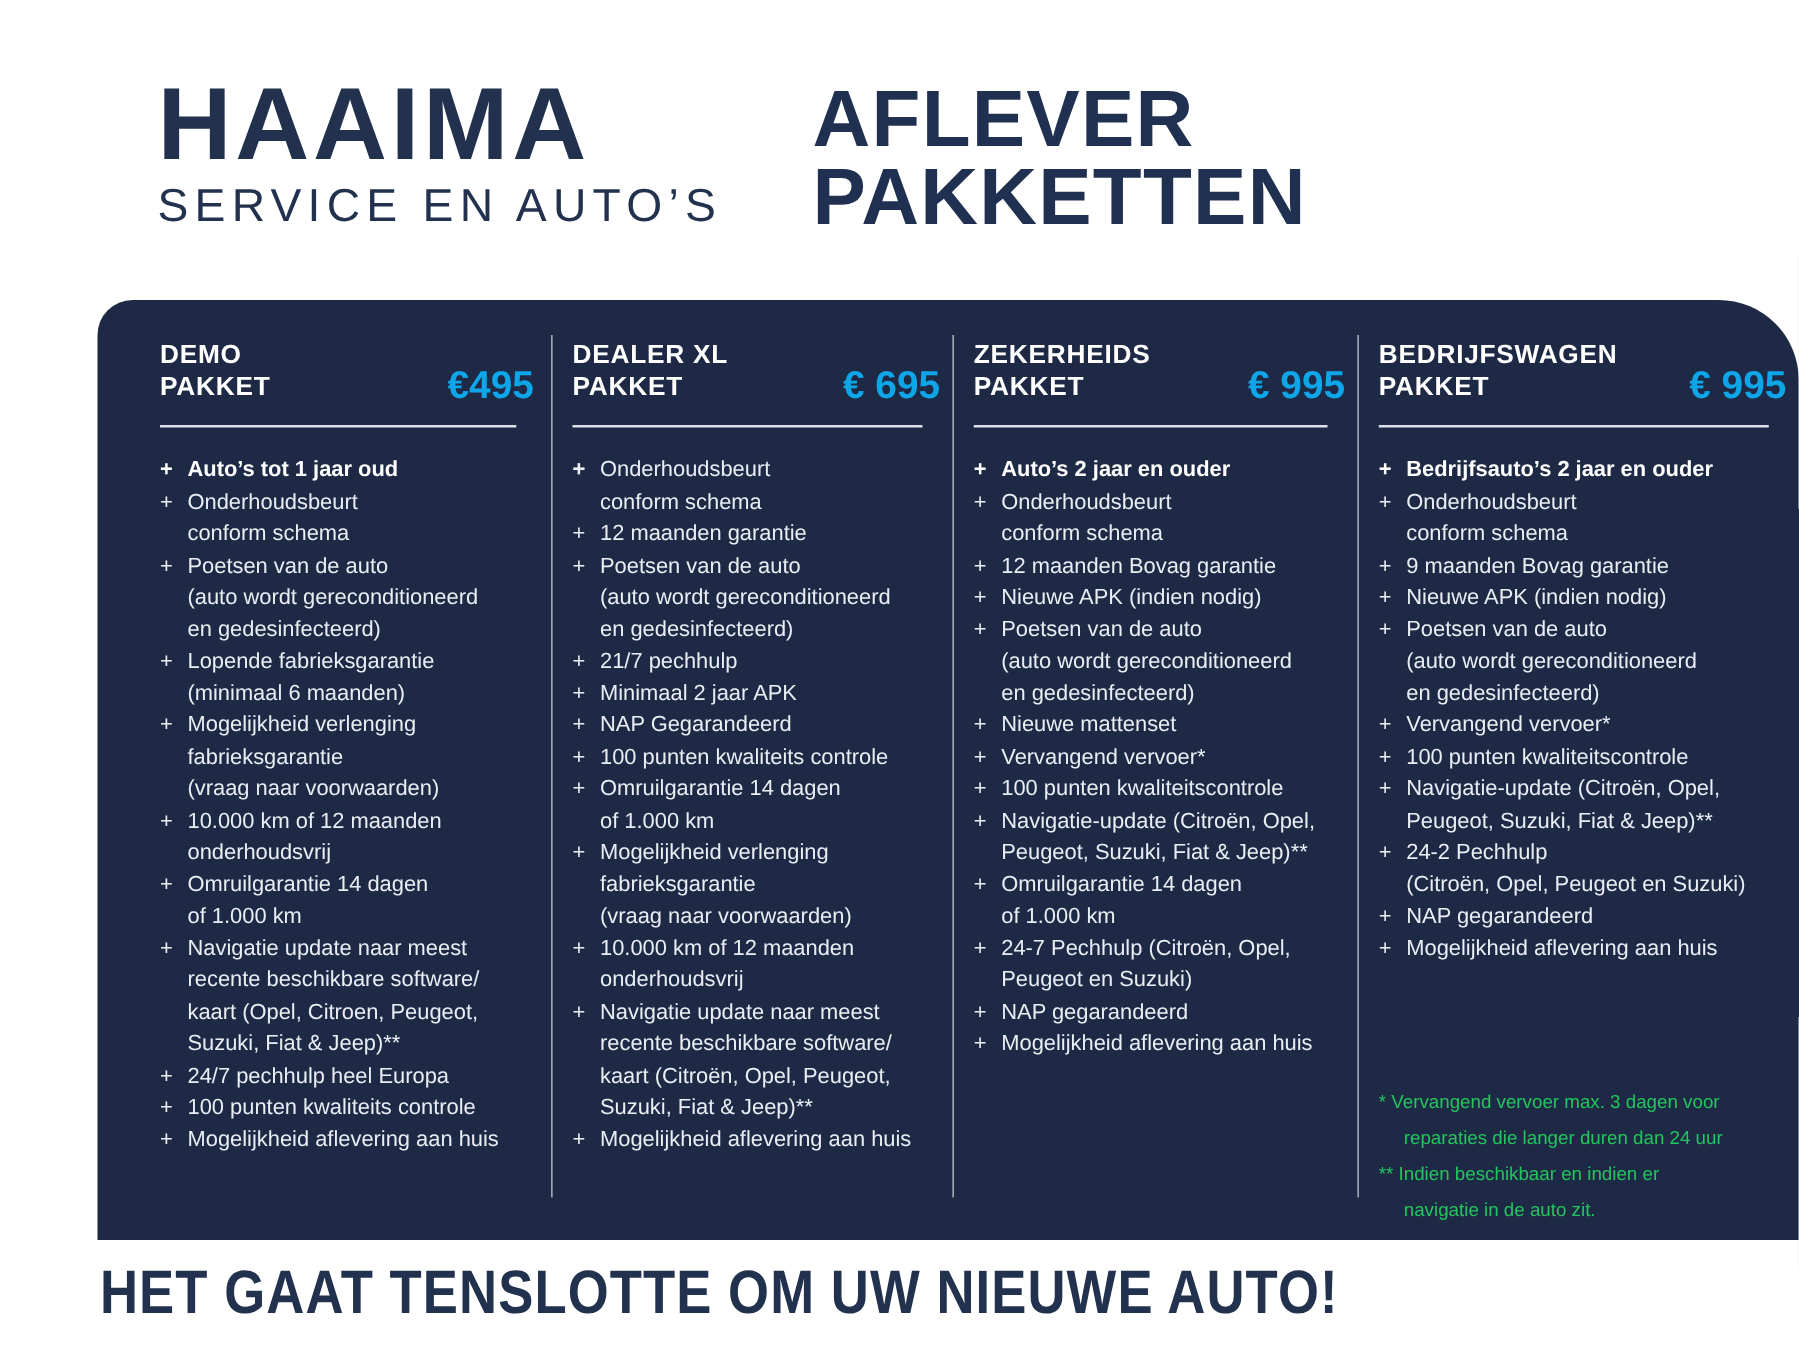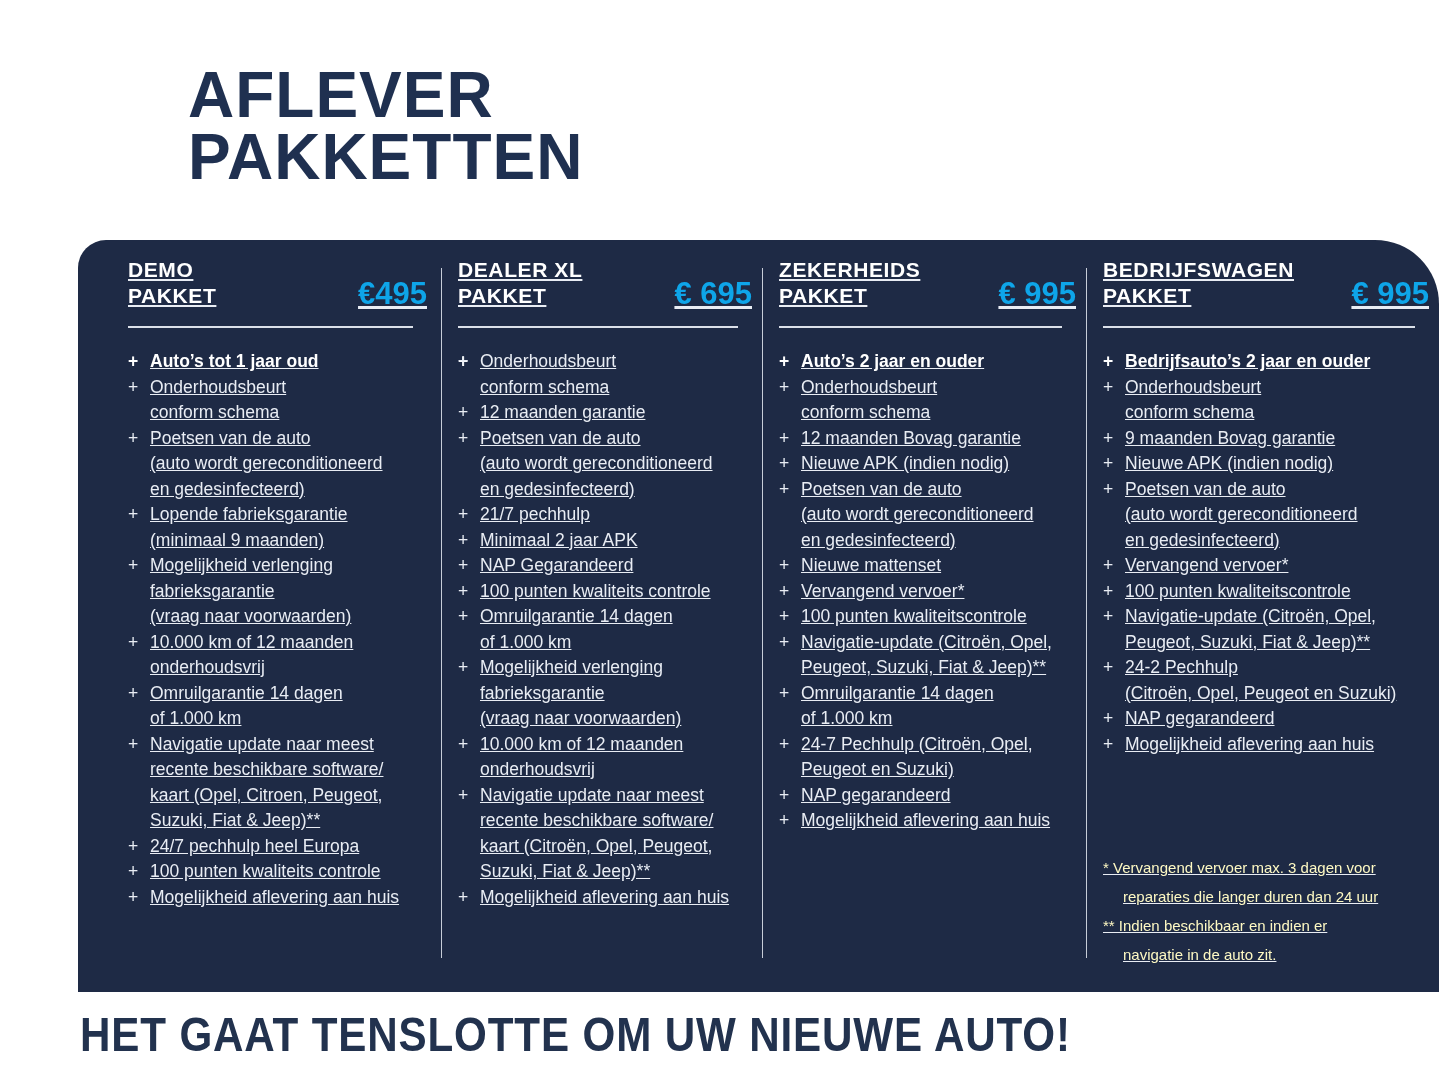--- a/index.html
+++ b/index.html
@@ -32,55 +32,59 @@
   .panel {
     position: absolute; left: 78px; top: 240px; right: 0; height: 752px;
     background: #1e2a45;
     border-radius: 28px 64px 0 0;
     display: grid;
     grid-template-columns: 363px 321px 324px 1fr;
   }
   .sep { position: absolute; top: 28px; bottom: 34px; width: 1px; background: #c7cdd8; }
   .sep-1 { left: 363px; } .sep-2 { left: 684px; } .sep-3 { left: 1008px; }
 
-  .package { padding: 17px 10px 0 17px; color: #e9edf4; text-decoration: underline; }
+  .package { padding: 31px 10px 0 17px; color: #e9edf4; }
   .package.first { padding-left: 50px; padding-right: 14px; }
 
   .pkg-head { display: flex; justify-content: space-between; align-items: flex-end; }
   .pkg-name {
     font-size: 21px; font-weight: 700; letter-spacing: 0.6px; line-height: 26px;
     color: #ffffff; text-transform: uppercase; display: flex; flex-direction: column;
   }
   .pkg-price { font-size: 31px; font-weight: 700; color: #0ea5e9; line-height: 30px; white-space: nowrap; }
 
   .rule { height: 2px; background: #dbe0e9; margin-top: 17px; margin-right: 14px; }
 
   .pkg-items { list-style: none; margin-top: 21px; }
   .item { position: relative; padding-left: 22px; font-size: 17.5px; line-height: 25.5px; }
   .item .plus { position: absolute; left: 0; top: 0; }
   .item .item-text { white-space: pre-line; }
   .item.bold { font-weight: 700; color: #ffffff; }
 
-  .footnotes { margin-top: 96px; font-size: 15px; line-height: 29px; color: #fef9c3; }
+  .footnotes { margin-top: 96px; font-size: 15px; line-height: 29px; color: #22c55e; }
   .footnote { padding-left: 20px; text-indent: -20px; white-space: pre-line; }
 
   
   .tagline {
     position: absolute; left: 80px; top: 1008px;
     font-size: 49px; font-weight: 700; letter-spacing: 1px; line-height: 52px;
     color: #22324e; white-space: nowrap;
     transform: scaleX(0.86); transform-origin: left center;
   }
 </style>
 </head>
 <body>
 
 <div class="page">
 
   <header class="top">
+    <div class="brand">
+      <div class="brand-name">HAAIMA</div>
+      <div class="brand-sub">SERVICE EN AUTO’S</div>
+    </div>
     <h1 class="title">
       <span>AFLEVER</span>
       <span>PAKKETTEN</span>
     </h1>
   </header>
 
   <section class="panel">
     <div class="sep sep-1"></div>
     <div class="sep sep-2"></div>
     <div class="sep sep-3"></div>
@@ -95,21 +99,21 @@
       </div>
       <div class="rule"></div>
       <ul class="pkg-items">
           <li class="item bold"><span class="plus">+</span><span class="item-text">Auto’s tot 1 jaar oud</span></li>
           <li class="item"><span class="plus">+</span><span class="item-text">Onderhoudsbeurt
 conform schema</span></li>
           <li class="item"><span class="plus">+</span><span class="item-text">Poetsen van de auto
 (auto wordt gereconditioneerd
 en gedesinfecteerd)</span></li>
           <li class="item"><span class="plus">+</span><span class="item-text">Lopende fabrieksgarantie
-(minimaal 9 maanden)</span></li>
+(minimaal 6 maanden)</span></li>
           <li class="item"><span class="plus">+</span><span class="item-text">Mogelijkheid verlenging
 fabrieksgarantie
 (vraag naar voorwaarden)</span></li>
           <li class="item"><span class="plus">+</span><span class="item-text">10.000 km of 12 maanden
 onderhoudsvrij</span></li>
           <li class="item"><span class="plus">+</span><span class="item-text">Omruilgarantie 14 dagen
 of 1.000 km</span></li>
           <li class="item"><span class="plus">+</span><span class="item-text">Navigatie update naar meest
 recente beschikbare software/
 kaart (Opel, Citroen, Peugeot,

